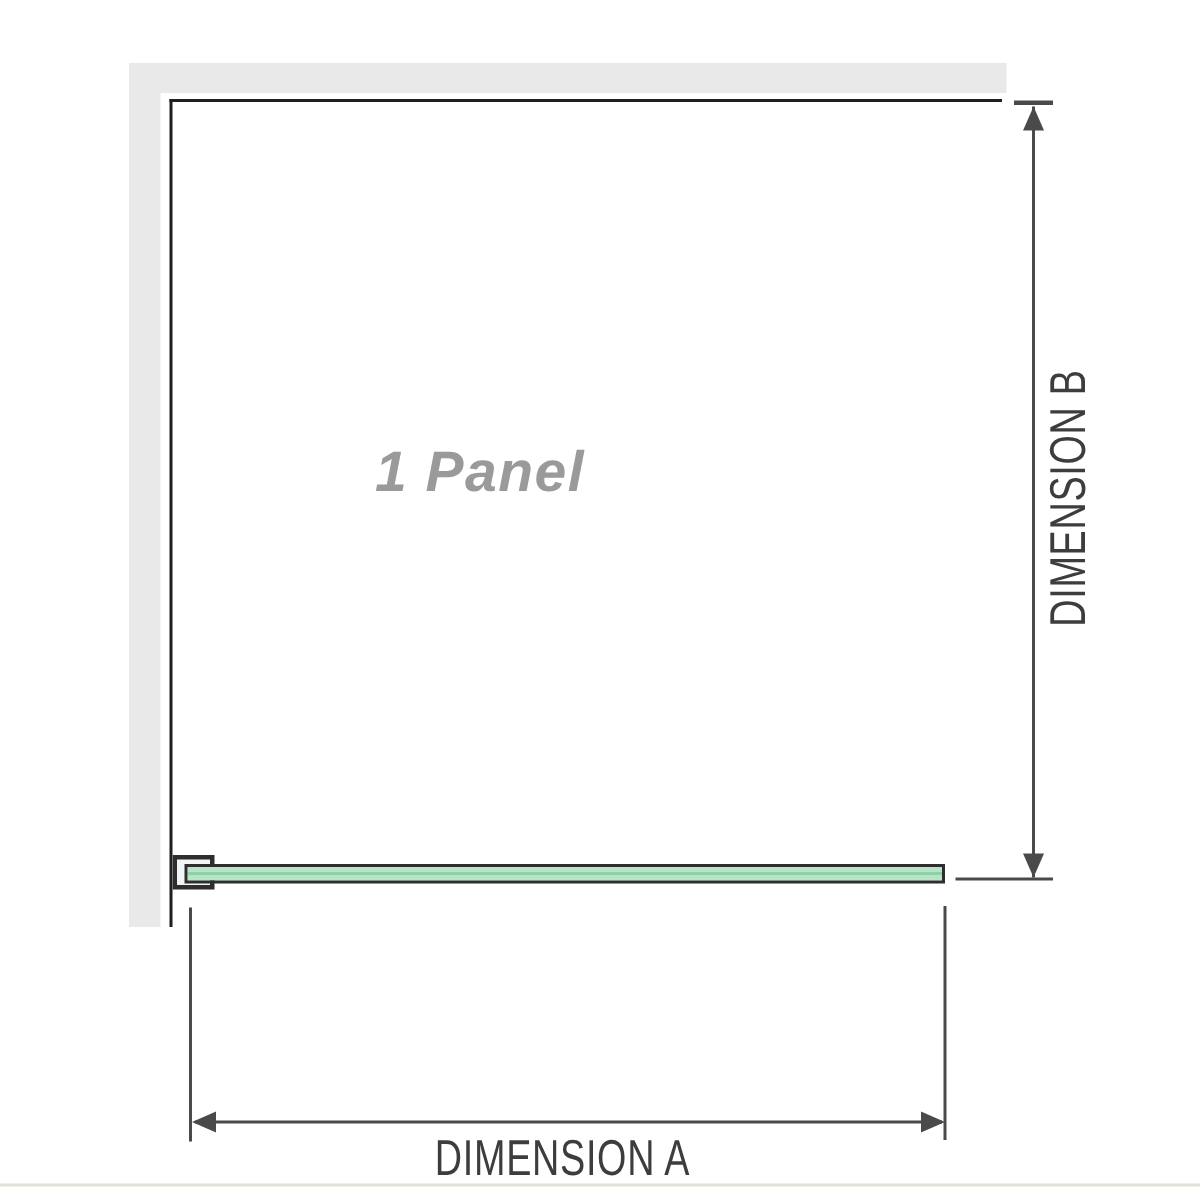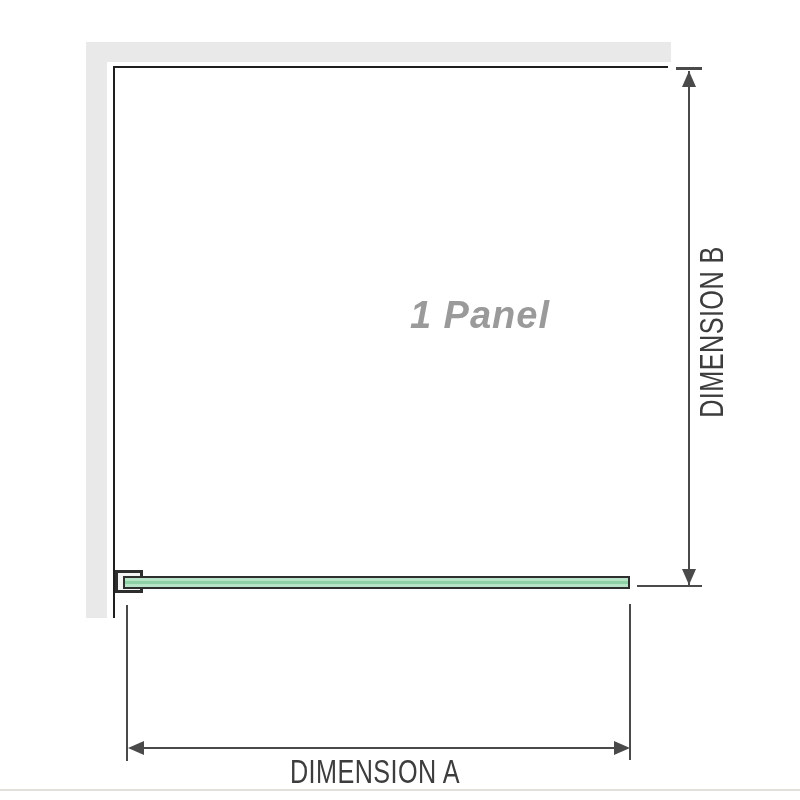--- a/index.html
+++ b/index.html
@@ -33,21 +33,21 @@
     background: var(--border);
   }
   .border-left {
     left: 113px; top: 66px; width: 2px; height: 552px;
     background: var(--border);
   }
 
   
   .panel-label {
     left: 250px; top: 294px; width: 300px; height: 48px;
-    text-align: right;
+    text-align: left;
     font-size: 38px;
     font-style: italic;
     font-weight: bold;
     letter-spacing: 1px;
     color: var(--panel_label_text);
   }
 
   
   .wall-bracket {
     left: 115px; top: 570px; width: 28px; height: 23px;

